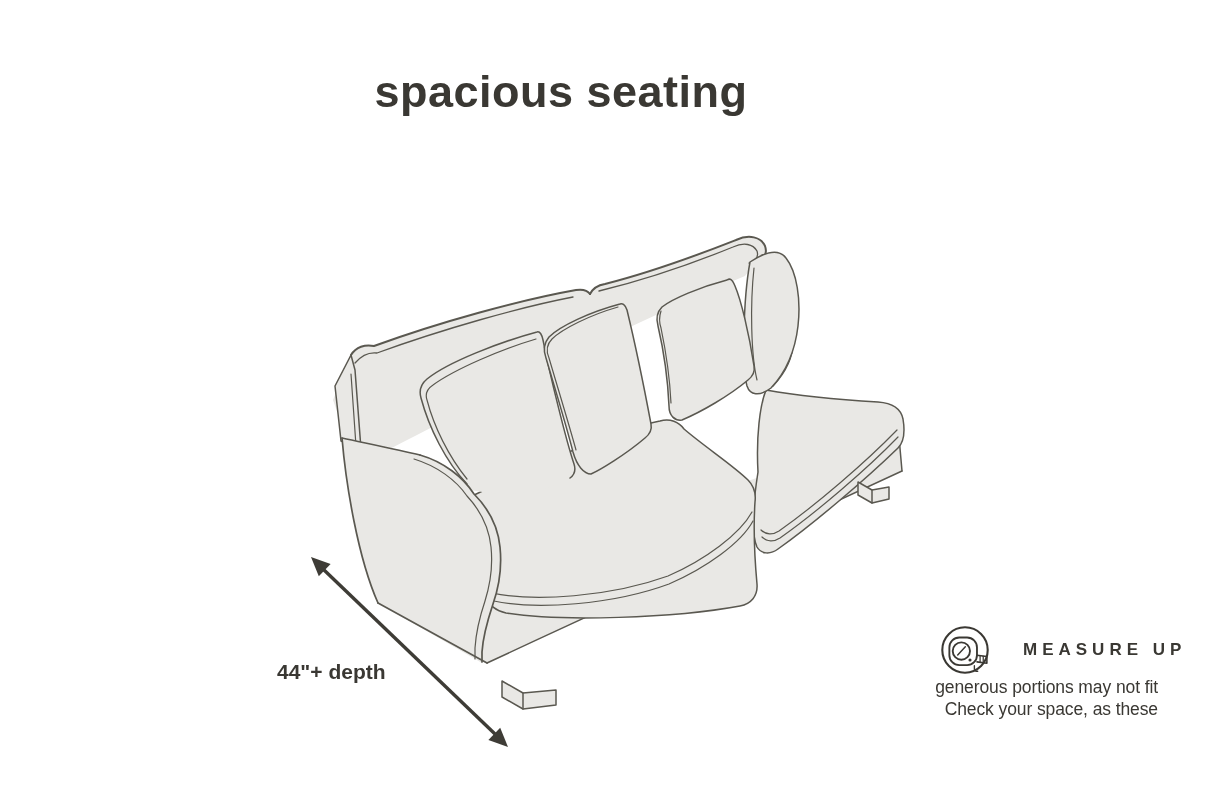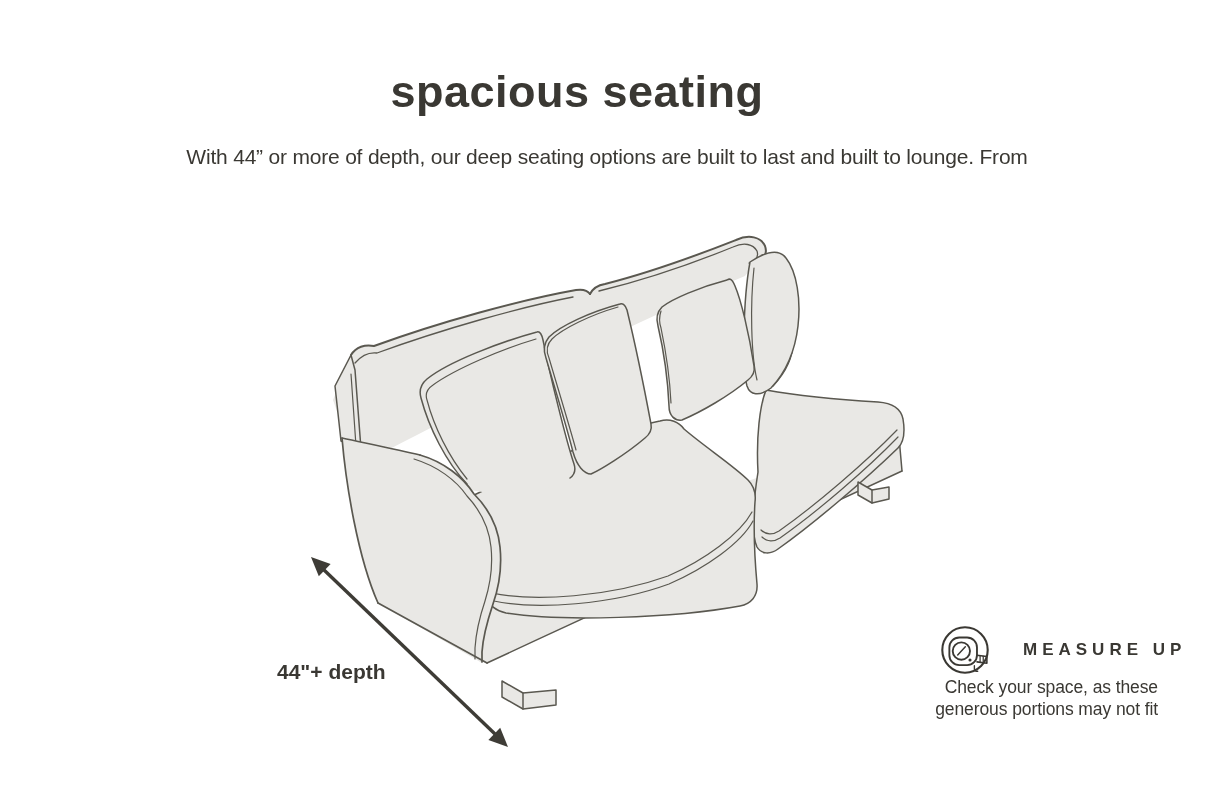--- a/index.html
+++ b/index.html
@@ -3,21 +3,21 @@
 <meta charset="utf-8">
 <style>
   html,body{margin:0;padding:0;background:#ffffff;}
   #page{
     position:relative;width:1214px;height:810px;background:#ffffff;overflow:hidden;
     font-family:"Liberation Sans","DejaVu Sans",sans-serif;color:#3a3833;
   }
   .abs{position:absolute;}
   #title{
     top:66px;left:0;width:1122px;text-align:center;
-    font-size:45px;font-weight:700;letter-spacing:0.5px;color:#3a3833;padding-left:16px;
+    font-size:45px;font-weight:700;letter-spacing:0.5px;color:#3a3833;
   }
   #description{
     top:142px;left:0;width:1214px;text-align:center;
     font-size:21px;line-height:30px;letter-spacing:-0.2px;color:#3a3833;
   }
   #illustration{top:0;left:0;width:1214px;height:810px;}
   #dimension-label{
     top:660px;left:277px;font-size:21px;font-weight:700;color:#3a3833;letter-spacing:0px;
   }
   #measure-up{top:618px;left:880px;width:278px;}
@@ -32,21 +32,20 @@
   }
 </style>
 </head>
 <body>
 
 <div id="page">
 
   <div class="abs" id="title">spacious seating</div>
 
   <div class="abs" id="description">
-    <div>With 44” or more of depth, our deep seating options are built to last and built to lounge. From</div>
   </div>
 
   <svg class="abs" id="illustration" viewBox="0 0 1214 810" aria-hidden="true">
     <g stroke="#5a5850" stroke-width="1.5" fill="none" stroke-linecap="round" stroke-linejoin="round">
 
       <path fill="#e9e8e5" stroke="none" d="M351,355 C356,347 365,344 374,346 C440,322 520,300 576,290 C583,289 588,291 590,294
            C593,288 599,285 605,284 C660,270 708,251 736,240 C749,234 761,237 765,246
            C768,254 763,262 754,264 L745,276 C600,335 450,420 356,466 L333,400 Z"></path>
       <path stroke-width="2" d="M351,355 C356,347 365,344 374,346 C440,322 520,300 576,290 C583,289 588,291 590,294"></path>
       <path stroke-width="2" d="M590,294 C593,288 599,285 605,284 C660,270 708,251 736,240 C749,234 761,237 765,246 C768,254 763,262 754,264"></path>
@@ -128,18 +127,18 @@
         <path stroke-width="1.4" d="M17,28.8 L24.3,20.8"></path>
         <circle cx="28.8" cy="33.6" r="1.5" fill="#3a3833" stroke="none"></circle>
         <path stroke-width="1.5" d="M35.5,29 L45,30.3 L45,36.8 L35.5,35.4"></path>
         <path stroke-width="1.2" d="M38.5,29.6 L38.5,35.9"></path>
         <path stroke-width="1.2" d="M41.5,30 L41.5,36.3"></path>
         <path stroke-width="1.3" d="M33,39 L33,42.2 C33,43.8 34.5,44.6 36.2,44.4"></path>
       </g>
     </svg>
     <div id="measure-heading">MEASURE UP</div>
     <div id="measure-note">
+      <div>generous portions may not fit</div>
       <div>Check your space, as these</div>
-      <div>generous portions may not fit</div>
     </div>
   </div>
 
 </div>
 
 </body></html>

